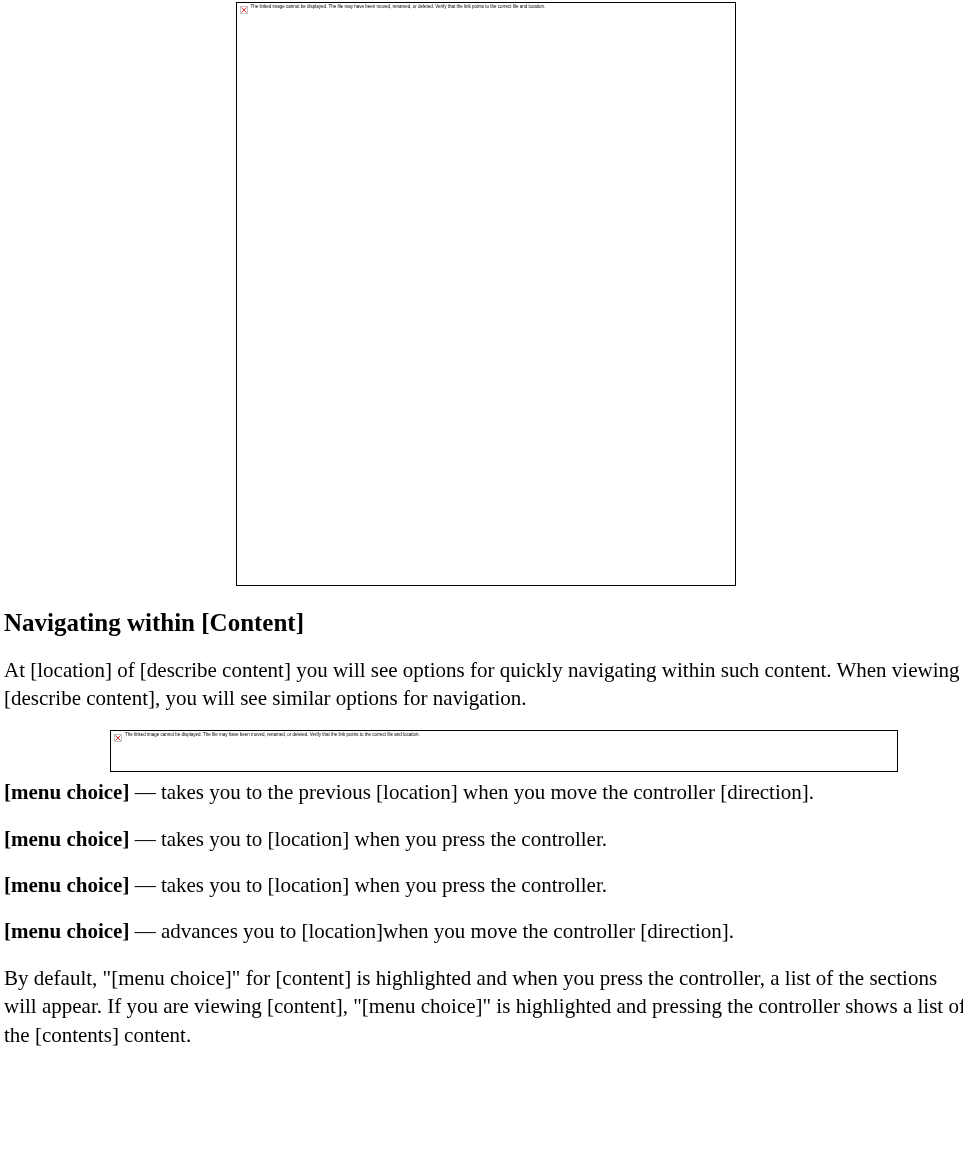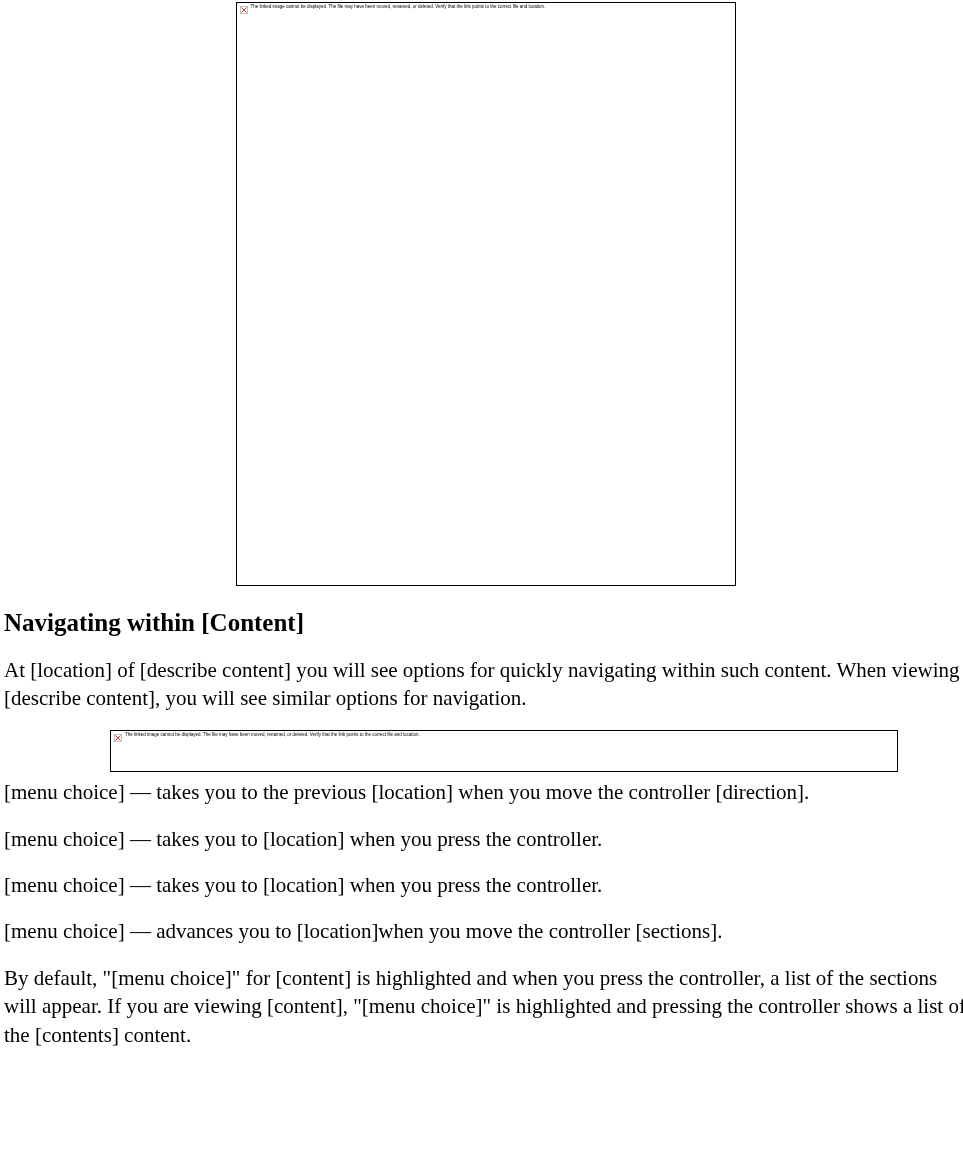--- a/index.html
+++ b/index.html
@@ -53,21 +53,21 @@
       font-weight: bold;
       margin: 20px 0 16px 0;
     }
     p.body-para {
       margin: 0 0 18px 0;
     }
     .menu-item-line {
       margin: 0 0 18px 0;
     }
     .menu-item-line .label {
-      font-weight: normal;
+      font-weight: bold;
     }
   </style>
 </head>
 <body>
 
 <div class="large-img-box">
   <span class="broken-icon">
     <svg width="8" height="8" viewBox="0 0 8 8">
       <rect x="0.5" y="0.5" width="7" height="7" fill="#fff" stroke="#888" stroke-width="0.5"></rect>
       <line x1="1.5" y1="1.5" x2="6.5" y2="6.5" stroke="#c00" stroke-width="0.8"></line>
@@ -98,16 +98,16 @@
 
 <p class="menu-item-line">
   <span class="label">[menu choice]</span><span> — takes you to [location] when you press the controller.</span>
 </p>
 
 <p class="menu-item-line">
   <span class="label">[menu choice]</span><span> — takes you to [location] when you press the controller.</span>
 </p>
 
 <p class="menu-item-line">
-  <span class="label">[menu choice]</span><span> — advances you to [location]when you move the controller [sections].</span>
+  <span class="label">[menu choice]</span><span> — advances you to [location]when you move the controller [direction].</span>
 </p>
 
 <p class="body-para">By default, "[menu choice]" for [content] is highlighted and when you press the controller, a list of the sections will appear. If you are viewing [content], "[menu choice]" is highlighted and pressing the controller shows a list of the [contents] content.</p>
 
 </body></html>

